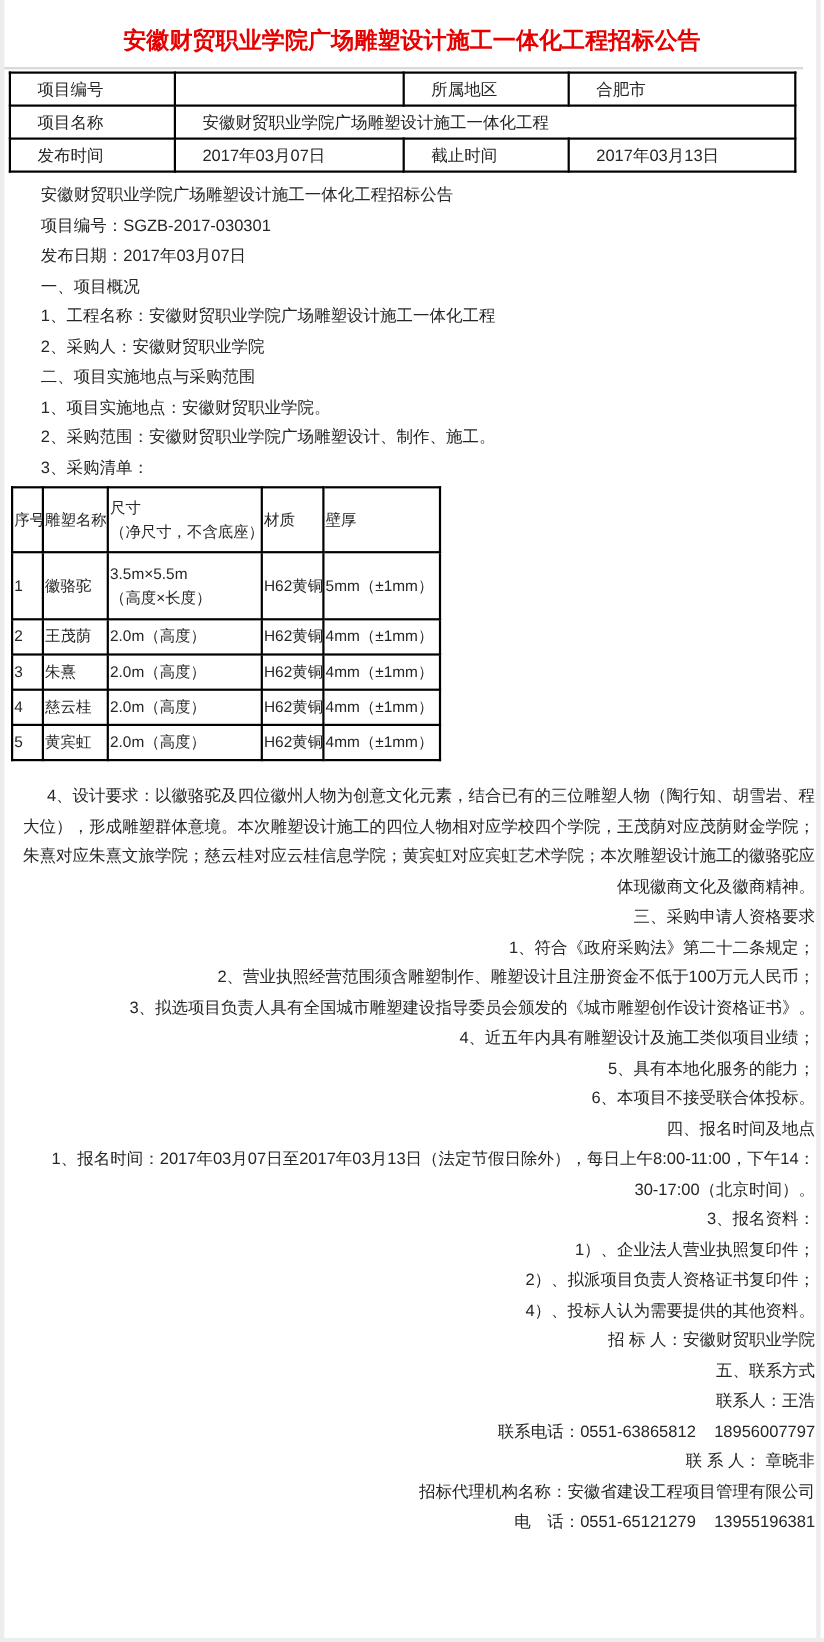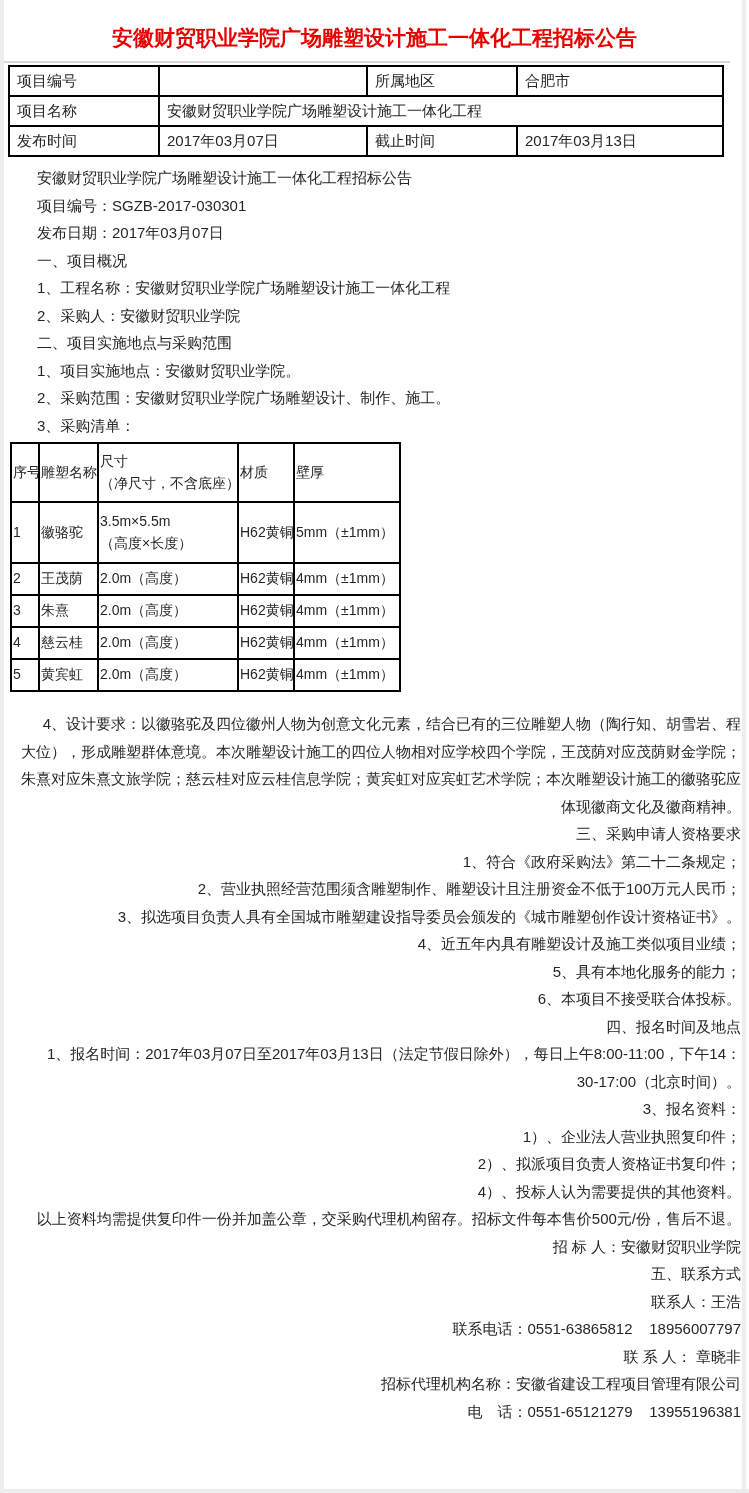--- a/index.html
+++ b/index.html
@@ -16,21 +16,21 @@
   .page-title {
     margin:0; padding-top:25px; text-align:center;
     font-size:21px; line-height:25px; font-weight:bold; color:#e60000;
   }
   .rule { margin-top:11px; width:730px; height:0; border-top:2px solid #d8d8d8; }
 
   table { border-collapse:collapse; table-layout:fixed; }
 
   .info-table { margin:2px 0 0 8px; width:714px; }
   .info-table td {
-    border:2px solid #000; height:28px; padding:0 4px 0 7px;
+    border:2px solid #000; height:28px; padding:0 4px 0 24px;
     font-size:15px; vertical-align:middle; white-space:nowrap; overflow:hidden;
   }
 
   .sec { padding-left:8px; padding-right:8px; font-size:15px; }
   .sec p { margin:0; line-height:27.5px; text-indent:29px; white-space:pre-wrap; }
   .sec p.flush { text-indent:0; }
   .sec-top { padding-top:7px; }
   .sec-bottom { padding-top:18px;text-align:right; }
 
   .purchase-table { margin:3px 0 0 10px; width:389px; }
@@ -157,21 +157,20 @@
   <p>3、拟选项目负责人具有全国城市雕塑建设指导委员会颁发的《城市雕塑创作设计资格证书》。</p>
   <p>4、近五年内具有雕塑设计及施工类似项目业绩；</p>
   <p>5、具有本地化服务的能力；</p>
   <p>6、本项目不接受联合体投标。</p>
   <p>四、报名时间及地点</p>
   <p>1、报名时间：2017年03月07日至2017年03月13日（法定节假日除外），每日上午8:00-11:00，下午14：30-17:00（北京时间）。</p>
   <p>3、报名资料：</p>
   <p>1）、企业法人营业执照复印件；</p>
   <p>2）、拟派项目负责人资格证书复印件；</p>
   <p>4）、投标人认为需要提供的其他资料。</p>
-  <p class="flush">以上资料均需提供复印件一份并加盖公章，交采购代理机构留存。招标文件每本售价500元/份，售后不退。</p>
   <p>招 标 人：安徽财贸职业学院</p>
   <p>五、联系方式</p>
   <p>联系人：王浩</p>
   <p>联系电话：0551-63865812    18956007797</p>
   <p>联 系 人： 章晓非</p>
   <p>招标代理机构名称：安徽省建设工程项目管理有限公司</p>
   <p>电　话：0551-65121279    13955196381</p>
 </div>
 
 </body></html>

